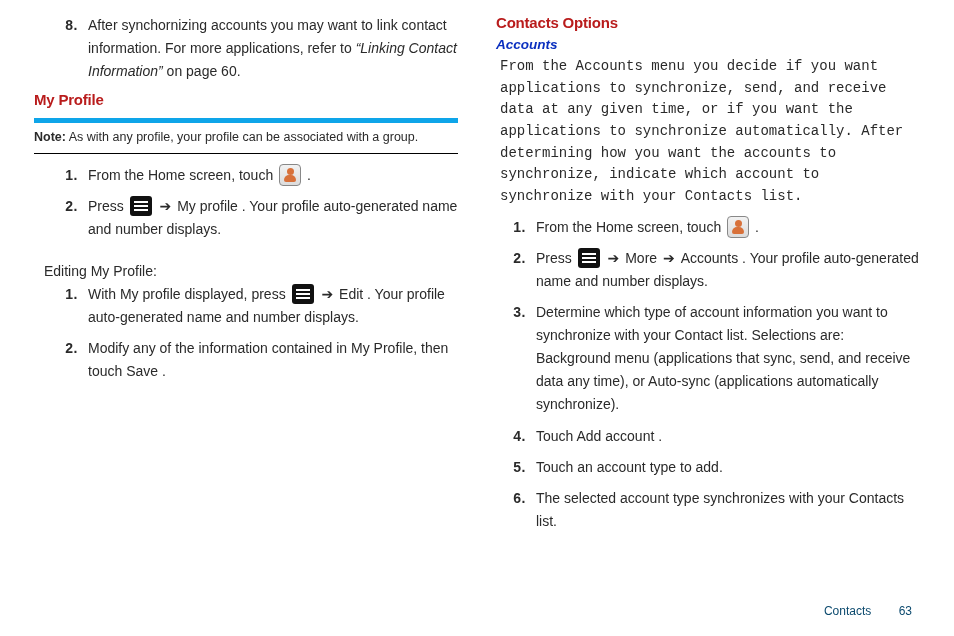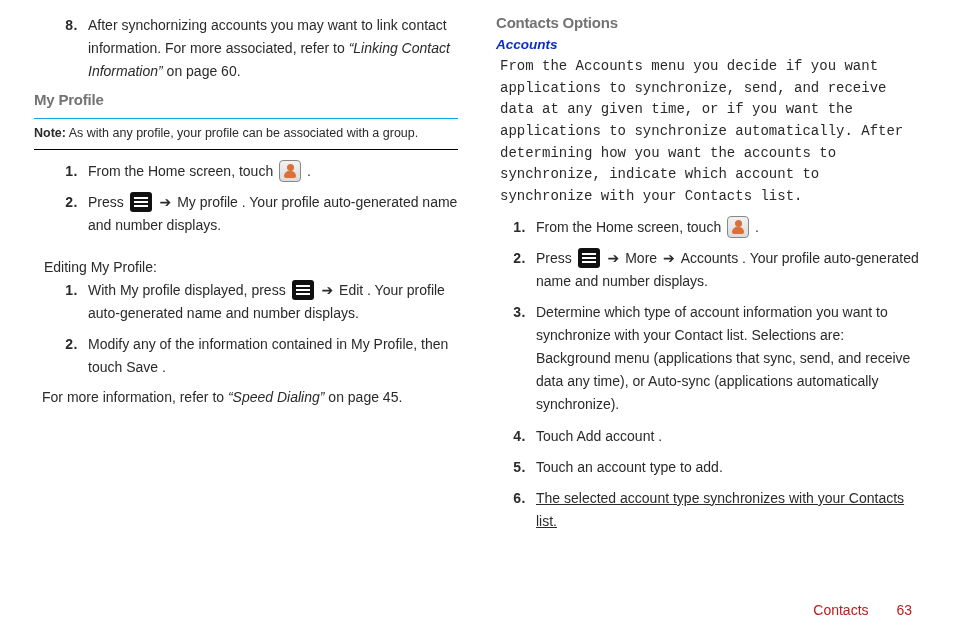--- a/index.html
+++ b/index.html
@@ -14,41 +14,41 @@
     padding: 14px 34px 14px 34px;
   }
   .columns { display: flex; gap: 38px; }
   .col { flex: 1; }
   ol { list-style: none; }
   .step { display: flex; margin: 0 0 8px 0; line-height: 1.65; }
   .step .num { font-weight: bold; width: 36px; flex-shrink: 0; text-align: right; padding-right: 10px; letter-spacing: 0.5px; }
   .step .txt { flex: 1; }
   .inline { display: inline; }
   .h2 {
-    color: #737373;
+    color: #b91c1c;
     font-weight: bold;
     font-size: 15px;
     margin: 8px 0 6px 0;
     letter-spacing: -0.2px;
   }
   .h3 {
     color: #0a2fbf;
     font-weight: bold;
     font-style: italic;
     font-size: 13.5px;
     margin: 2px 0 4px 0;
   }
   .para {
     line-height: 1.55;
     margin: 4px 0 8px 0;
     padding-left: 8px;
   }
   .para2 { line-height: 1.55; margin: 4px 0 8px 0; padding-left: 4px; font-family: Liberation Mono, monospace; }
   .link-ref { font-style: italic; }
-  .note-rule { border-top: 1px solid #0ea5e9; border-bottom: 1px solid #000; margin: 10px 0 10px 0; padding: 6px 0; font-size: 12.5px; line-height: 1.4; }
+  .note-rule { border-top: 5px solid #0ea5e9; border-bottom: 1px solid #000; margin: 10px 0 10px 0; padding: 6px 0; font-size: 12.5px; line-height: 1.4; }
   .note-label { font-weight: bold; }
   .icon {
     display: inline-block;
     vertical-align: -6px;
     margin: 0 2px;
   }
   .contacts-icon {
     width: 22px; height: 22px;
     background: linear-gradient(#f2f2f2,#dcdcdc);
     border: 1px solid #888;
@@ -86,37 +86,37 @@
     background: #fff;
     box-shadow: 0 4px 0 #fff, 0 8px 0 #fff;
   }
   .arrow { font-weight: normal; padding: 0 2px; }
   .bold { font-weight: normal; }
   .sub-label { margin: 22px 0 4px 0; padding-left: 10px; }
   .footer {
     position: absolute;
     bottom: 18px;
     right: 42px;
-    font-size: 14px;
-    color: #b91c1c;
+    font-size: 12px;
+    color: #0c4a6e;
   }
   .footer .sec { margin-right: 24px; }
 </style>
 </head>
 <body>
 
 <div class="columns">
 
   <div class="col">
 
     <ol>
       <li class="step" style="margin-left:18px;">
         <span class="num">8.</span>
         <span class="txt">
-          <span class="inline">After synchornizing accounts you may want to link contact information. For more associated, refer to </span>
+          <span class="inline">After synchornizing accounts you may want to link contact information. For more applications, refer to </span>
           <span class="inline link-ref">“Linking Contact Information”</span>
           <span class="inline">  on page 60.</span>
         </span>
       </li>
     </ol>
 
     <div class="h2">My Profile</div>
 
     <div class="note-rule">
       <span class="note-label">Note:</span><span> As with any profile, your profile can be associated with a group.</span>
@@ -159,25 +159,20 @@
       <li class="step">
         <span class="num">2.</span>
         <span class="txt">
           <span class="inline">Modify any of the information contained in My Profile, then touch </span>
           <span class="inline bold">Save</span>
           <span class="inline">.</span>
         </span>
       </li>
     </ol>
 
-    <div class="para">
-      <span class="inline">For more information, refer to </span>
-      <span class="inline link-ref">“Speed Dialing”</span>
-      <span class="inline">  on page 45.</span>
-    </div>
 
   </div>
 
   <div class="col">
     <div class="h2" style="margin-top:0;">Contacts Options</div>
     <div class="h3">Accounts</div>
     <div class="para2">From the Accounts menu you decide if you want applications to synchronize, send, and receive data at any given time, or if you want the applications to synchronize automatically. After determining how you want the accounts to synchronize, indicate which account to synchronize with your Contacts list.</div>
 
     <ol style="padding-left:4px;">
       <li class="step">
@@ -218,21 +213,21 @@
           <span class="inline">.</span>
         </span>
       </li>
       <li class="step">
         <span class="num">5.</span>
         <span class="txt">Touch an account type to add.</span>
       </li>
       <li class="step">
         <span class="num">6.</span>
         <span class="txt">
-          <span style="display:block;text-decoration:underline;">The selected account type synchronizes with your Contacts list.</span>
+          <span style="display:block;">The selected account type synchronizes with your Contacts list.</span>
         </span>
       </li>
     </ol>
   </div>
 </div>
 
 <div class="footer">
   <span class="sec">Contacts</span>
   <span>63</span>
 </div>

